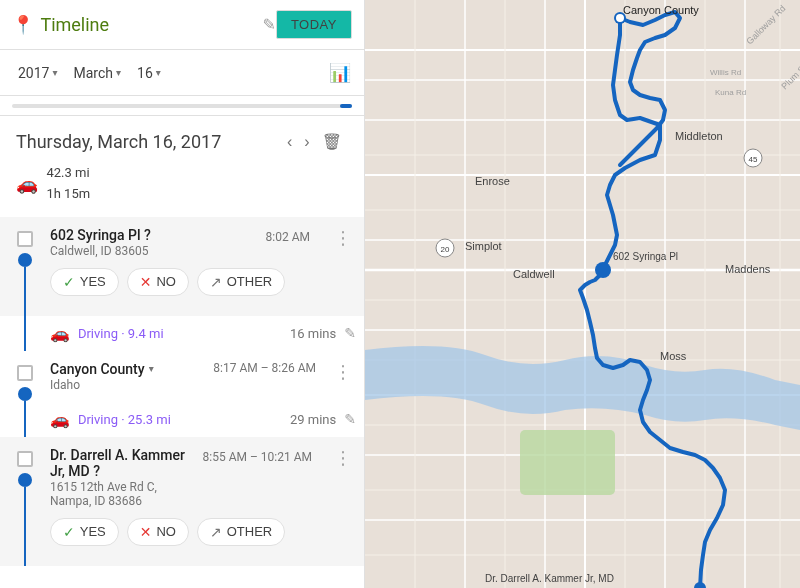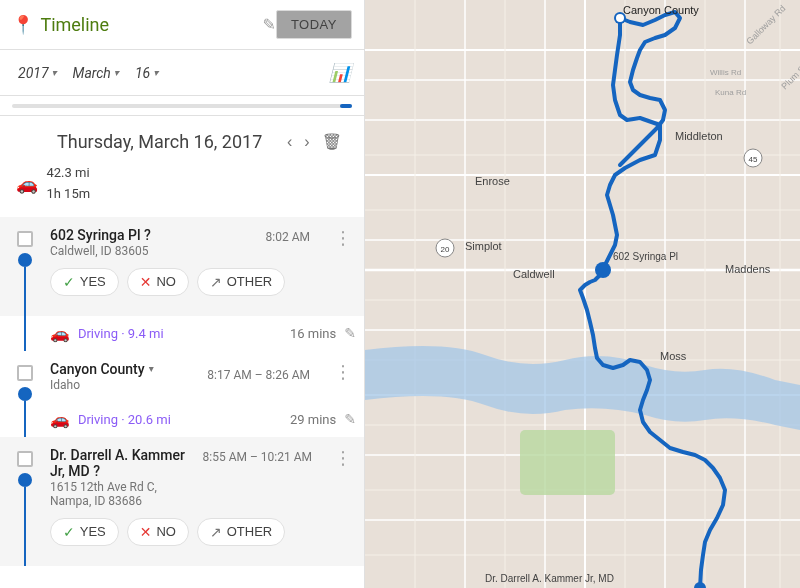--- a/index.html
+++ b/index.html
@@ -39,37 +39,36 @@
     #edit-icon {
       color: #9e9e9e;
       font-size: 16px;
       margin-left: 6px;
       cursor: pointer;
     }
     #today-button {
       margin-left: auto;
       padding: 6px 14px;
       border: 1px solid #dadada;
-      background: #a3a3a3;
+      background: #14b8a6;
       color: #424242;
       font-size: 13px;
       cursor: pointer;
       border-radius: 2px;
       font-weight: 500;
       letter-spacing: 0.5px;
     }
 
     
     #date-selector {
       display: flex;
       align-items: center;
       padding: 8px 12px;
       border-bottom: 1px solid #e0e0e0;
       height: 46px;
-      font-style: italic;
     }
     .date-dropdown {
       display: flex;
       align-items: center;
       cursor: pointer;
       color: #424242;
       font-size: 14px;
       padding: 4px 6px;
       border-radius: 2px;
     }
@@ -104,21 +103,20 @@
       height: 4px;
       background: #1565c0;
       border-radius: 2px;
     }
 
     
     #day-header {
       display: flex;
       align-items: center;
       padding: 14px 16px 8px 16px;
-      margin-left: 41px;
     }
     #day-title {
       font-size: 18px;
       color: #424242;
       font-weight: 400;
       flex: 1;
     }
     #prev-day-btn, #next-day-btn {
       background: none;
       border: none;
@@ -415,35 +413,35 @@
       </div>
       <div class="right-col">
         <div class="entry-top-row">
           <div class="top-left">
             <div class="entry-name-row">
               <span class="location-name">Canyon County</span>
               <span class="dropdown-arrow" style="margin-left:4px;">▾</span>
             </div>
             <span class="location-address">Idaho</span>
           </div>
-          <div style="display:flex; align-items:flex-end; gap:20px;">
+          <div style="display:flex; align-items:flex-start; gap:14px;">
             <span class="location-time">8:17 AM – 8:26 AM</span>
             <span class="more-icon">⋮</span>
           </div>
         </div>
       </div>
     </div>
 
     <div class="entry-row-driving">
       <div class="driving-left-col">
         <div class="driving-vert-full"></div>
       </div>
       <div class="driving-right-col">
         <span class="driving-car-icon">🚗</span>
-        <span class="driving-info">Driving · 20.6 mi</span>
+        <span class="driving-info">Driving · 25.3 mi</span>
         <span class="driving-duration">29 mins</span>
         <span class="driving-edit">✎</span>
       </div>
     </div>
 
     <div class="entry-row entry-highlighted">
       <div class="left-col">
         <div class="timeline-checkbox"></div>
         <div class="timeline-dot" style="margin-top:6px;"></div>
         <div class="vert-line"></div>

